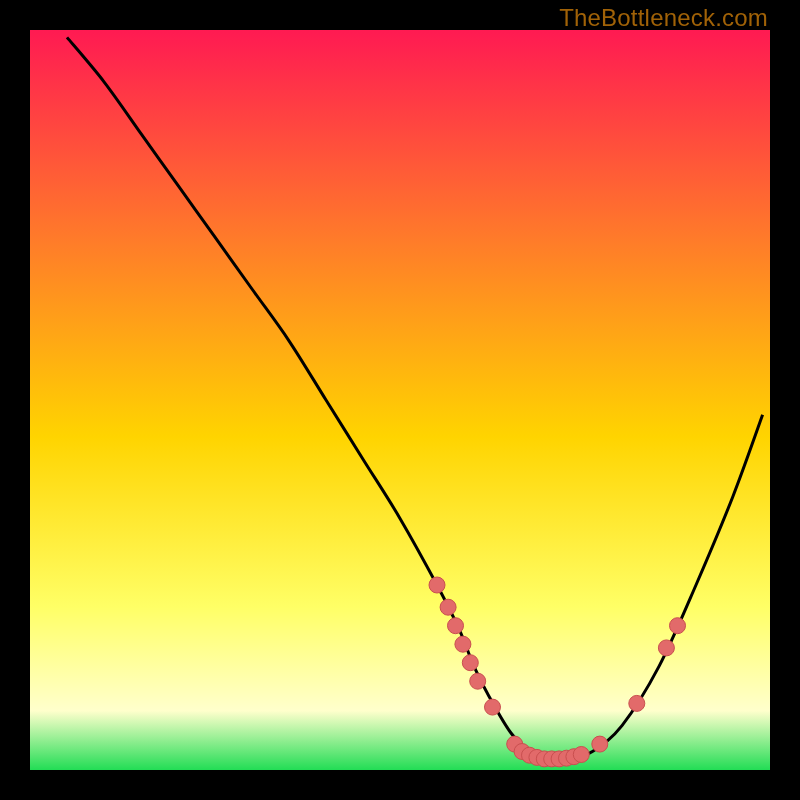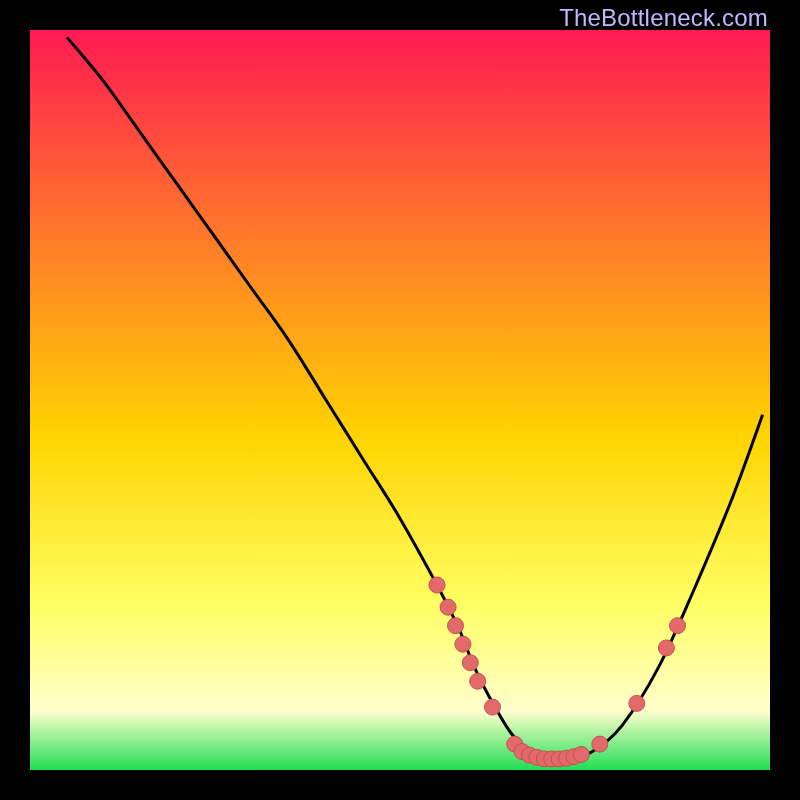--- a/index.html
+++ b/index.html
@@ -23,21 +23,21 @@
     position: absolute;
     left: 0;
     top: 0;
     width: 740px;
     height: 740px;
   }
   .watermark {
     position: absolute;
     top: 4px;
     right: 32px;
-    color: #c4b5fd;
+    color: #a16207;
     font-size: 24px;
     font-weight: 500;
     letter-spacing: 0.2px;
   }
   svg {
     display: block;
   }
 </style>
 </head>
 <body>

